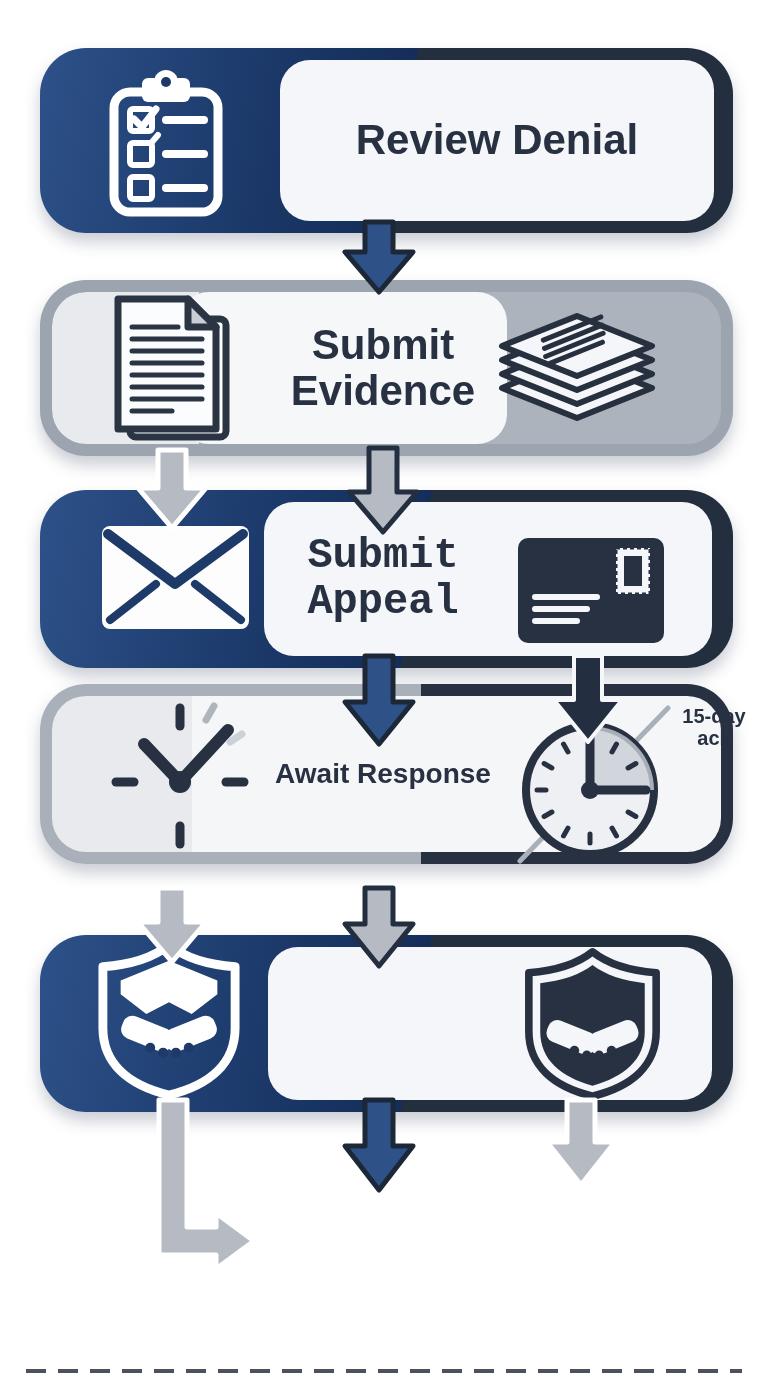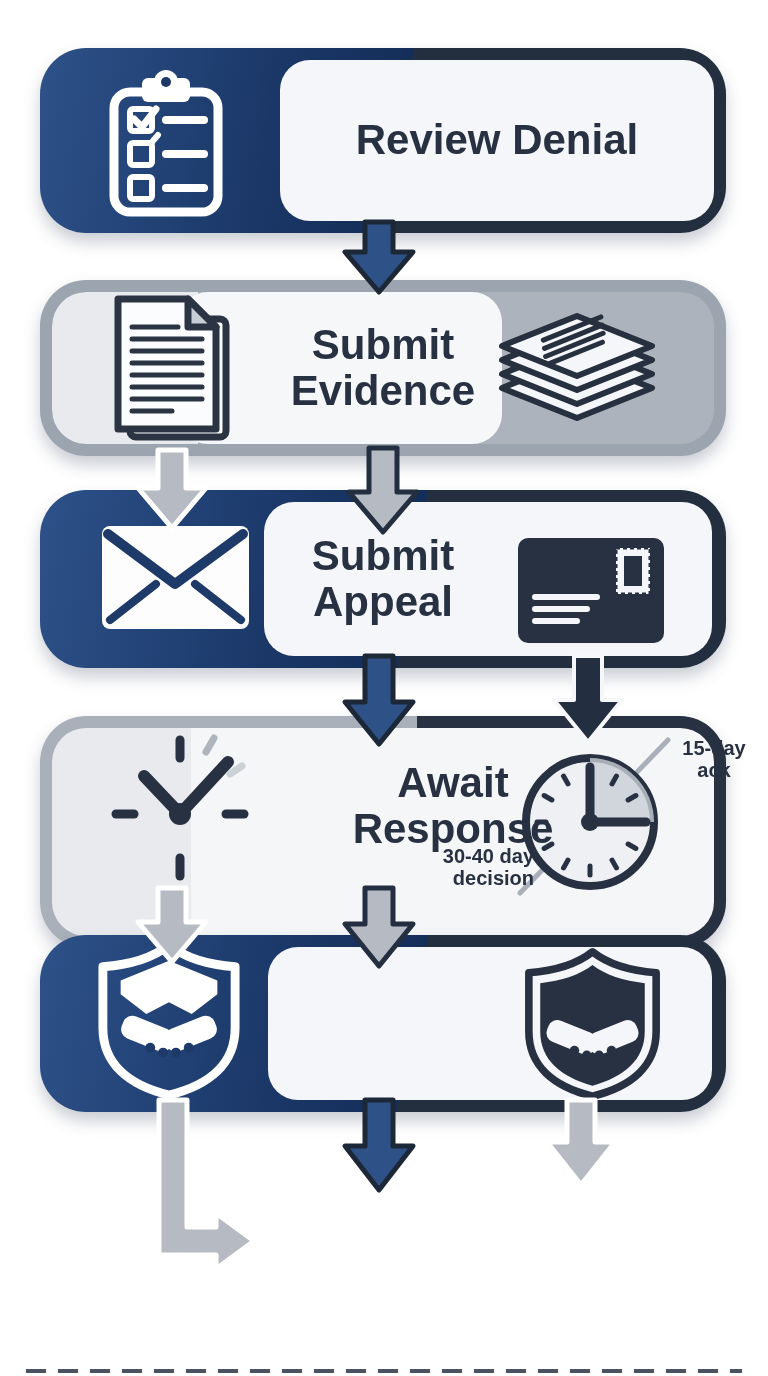--- a/index.html
+++ b/index.html
@@ -1,49 +1,49 @@
 <!DOCTYPE html>
 <html><head>
 <meta charset="utf-8">
 <style>
   html,body{margin:0;padding:0;background:#ffffff;}
   .canvas{
     position:relative;width:768px;height:1376px;background:#ffffff;overflow:hidden;
     font-family:"Liberation Sans", sans-serif;
   }
   .row{position:absolute;left:40px;width:686px;border-radius:46px;
-       box-shadow:0 9px 16px rgba(44,56,82,.25);}
+       box-shadow:0 9px 16px rgba(44,56,82,.25);padding-left:7px;}
   
   .r1{top:48px;height:185px;background:linear-gradient(100deg,#2d5189 0%,#1a3767 34%,#152e59 52%,#232e3f 52.2%);}
   .r3{top:490px;height:178px;background:linear-gradient(100deg,#2d5189 0%,#1a3767 36%,#152e59 54%,#232e3f 54.2%);}
   .r5{top:935px;height:177px;background:linear-gradient(100deg,#2d5189 0%,#1a3767 36%,#152e59 54%,#232e3f 54.2%);}
   .whitebox{position:absolute;background:#f4f6f9;border-radius:30px;}
   .wb1{left:240px;top:12px;width:434px;height:161px;}
   .wb3{left:224px;top:12px;width:448px;height:154px;}
   .wb5{left:228px;top:12px;width:444px;height:153px;}
   
   .r2{top:280px;height:176px;background:#9ca4af;}
-  .r4{top:716px;height:232px;background:linear-gradient(90deg,#a9b0ba 0 55%,#273142 55%);}
+  .r4{top:684px;height:180px;background:linear-gradient(90deg,#a9b0ba 0 55%,#273142 55%);}
   .r6{top:1157px;height:179px;background:linear-gradient(90deg,#a9b0ba 0 52%,#273142 52%);}
   .inner{position:absolute;inset:12px;border-radius:34px;overflow:hidden;}
   .inner2{background:#adb3bc;}
   .inner4{background:linear-gradient(90deg,#e8eaee 0 21%,#f4f6f8 21%);}
   .inner6{background:linear-gradient(90deg,#e8eaee 0 23%,#f4f6f8 23%);}
   .panel-light{position:absolute;left:0;top:0;bottom:0;width:22%;background:#e8eaee;border-radius:34px 0 0 34px;}
   .panel-white{position:absolute;left:19%;top:0;bottom:0;width:49%;background:#f5f7f9;border-radius:30px;}
   .title{position:absolute;display:flex;align-items:center;justify-content:center;
          text-align:center;font-weight:700;color:#273142;z-index:4;line-height:1.1;}
   .title span{display:inline-block;}
   .t1{left:240px;top:12px;width:434px;height:161px;font-size:42px;}
   .t1 span{width:420px;}
   .t2{left:133px;top:0;width:420px;height:176px;font-size:42px;}
   .t2 span{width:260px;}
   .t3{left:133px;top:0;width:420px;height:178px;font-size:42px;}
-  .t3 span{width:260px;}
-  .t4{left:133px;top:0;width:420px;height:180px;font-size:42px;justify-content:flex-end;}
+  .t3 span{width:260px;font-family:Liberation Mono, monospace;}
+  .t4{left:133px;top:0;width:420px;height:180px;font-size:28px;}
   .t4 span{width:280px;}
   .t5{left:133px;top:6px;width:420px;height:177px;font-size:42px;}
   .t5 span{width:280px;}
   .t6{left:133px;top:0;width:420px;height:179px;font-size:40px;}
   .t6 span{width:260px;}
   .icon{position:absolute;overflow:visible;z-index:3;}
   .anno{position:absolute;font-weight:700;color:#273142;z-index:4;text-align:center;line-height:1.08;}
   .anno-ack{left:634px;top:22px;width:80px;font-size:20px;}
   .anno-dec{left:390px;top:130px;width:104px;font-size:20px;text-align:right;}
   .arrows{position:absolute;left:0;top:0;width:768px;height:1376px;z-index:5;pointer-events:none;}
@@ -170,21 +170,20 @@
         <line x1="53" y1="36.9" x2="48.5" y2="29.1"></line>
         <line x1="75" y1="31" x2="75" y2="22"></line>
       </g>
       <g stroke="#273142" stroke-width="9" stroke-linecap="round">
         <line x1="75" y1="75" x2="75" y2="20"></line>
         <line x1="75" y1="75" x2="131" y2="75"></line>
       </g>
       <circle cx="75" cy="75" r="9" fill="#273142"></circle>
     </svg>
     <div class="anno anno-ack">15-day ack</div>
-    <div class="anno anno-dec">30-40 day decision</div>
     <div class="title t4">
         <span>Await Response</span>
       </div>
   </div>
 
   <div class="row r5">
     <svg class="icon" style="left:55px;top:5px;" width="148" height="160" viewBox="0 0 150 160">
       <path d="M75 4 C90 16 114 24 142 26 L142 88 C142 124 116 146 75 156 C34 146 8 124 8 88 L8 26 C36 24 60 16 75 4 Z" fill="none" stroke="#ffffff" stroke-width="9" stroke-linejoin="round"></path>
       <path d="M26 40 L75 20 L124 40 L124 54 L98 74 L75 62 L52 74 L26 54 Z" fill="#ffffff"></path>
       <rect x="26" y="82" width="54" height="24" rx="10" fill="#ffffff" transform="rotate(22 53 94)"></rect>

